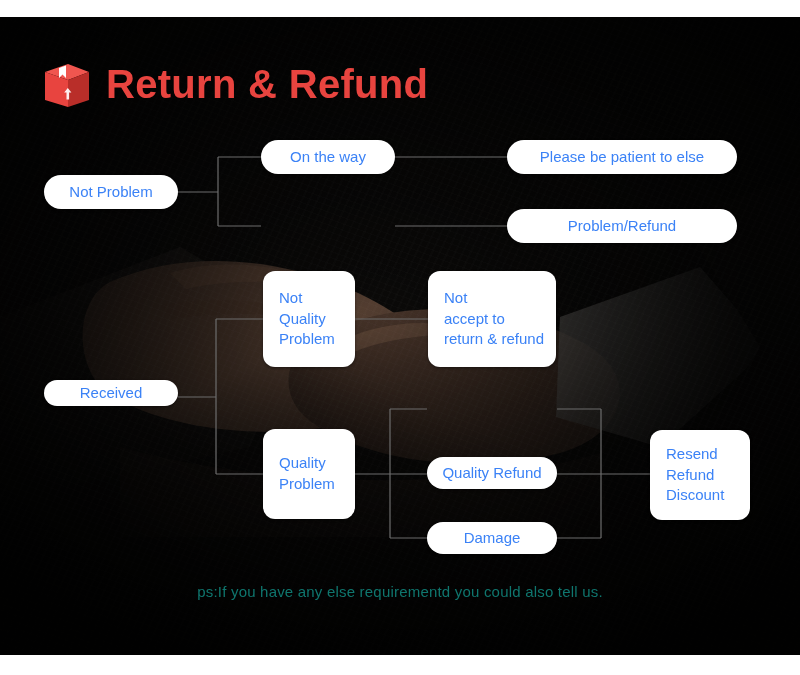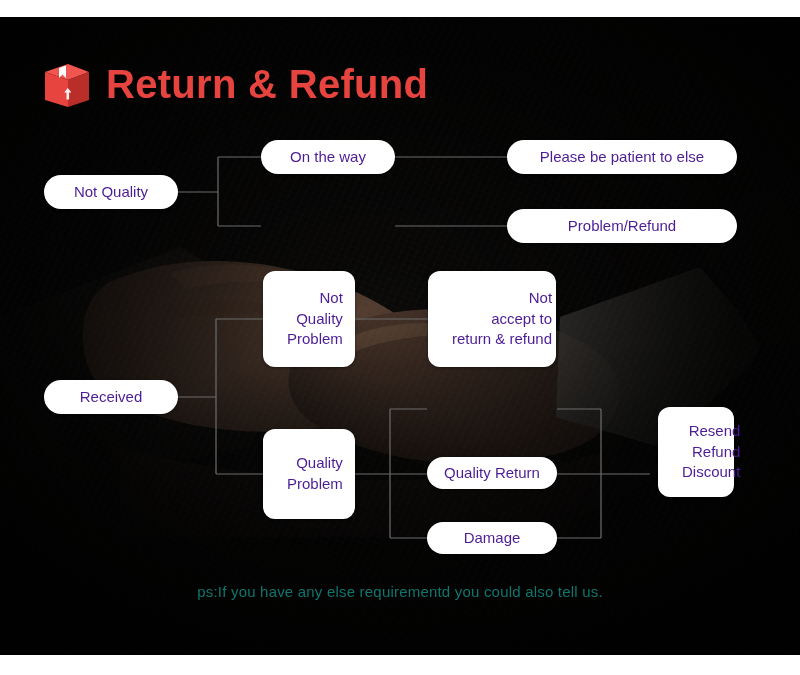--- a/index.html
+++ b/index.html
@@ -67,32 +67,32 @@
     left: 0; top: 0;
     width: 800px; height: 675px;
     pointer-events: none;
   }
   #wires line { stroke: #6d6d6d; stroke-width: 1.2; }
 
   
   .node {
     position: absolute;
     background: #ffffff;
-    color: #4c1d95;
+    color: #3b82f6;
     display: flex;
     align-items: center;
     justify-content: center;
     text-align: center;
     font-size: 15px;
     line-height: 1.38;
     white-space: pre-line;
     box-shadow: 0 1px 3px rgba(0,0,0,.45);
   }
   .pill { border-radius: 17px; }
-  .card { border-radius: 12px; justify-content: flex-start; text-align: right; padding-left: 24px; }
+  .card { border-radius: 12px; justify-content: flex-start; text-align: left; padding-left: 16px; }
 
   
   #note {
     position: absolute;
     left: 0; top: 583px;
     width: 800px;
     text-align: center;
     color: #0f766e;
     font-size: 15px;
     letter-spacing: .2px;
@@ -192,46 +192,46 @@
     <line x1="390" y1="474" x2="427" y2="474"></line>
     <line x1="390" y1="538" x2="427" y2="538"></line>
 
     <line x1="557" y1="409" x2="601" y2="409"></line>
     <line x1="557" y1="474" x2="601" y2="474"></line>
     <line x1="557" y1="538" x2="601" y2="538"></line>
     <line x1="601" y1="409" x2="601" y2="538"></line>
     <line x1="601" y1="474" x2="650" y2="474"></line>
   </svg>
 
-  <div class="node pill" style="left:44px;  top:175px; width:134px; height:34px;">Not Quality</div>
+  <div class="node pill" style="left:44px;  top:175px; width:134px; height:34px;">Not Problem</div>
 
   <div class="node pill" style="left:261px; top:140px; width:134px; height:34px;">On the way</div>
 
 
   <div class="node pill" style="left:507px; top:140px; width:230px; height:34px;">Please be patient to else</div>
 
   <div class="node pill" style="left:507px; top:209px; width:230px; height:34px;">Problem/Refund</div>
 
-  <div class="node pill" style="left:44px;  top:380px; width:134px; height:34px;">Received</div>
+  <div class="node pill" style="left:44px;  top:380px; width:134px; height:26px;">Received</div>
 
   <div class="node card" style="left:263px; top:271px; width:92px;  height:96px;">Not
 Quality
 Problem</div>
 
   <div class="node card" style="left:428px; top:271px; width:128px; height:96px;">Not
 accept to
 return &amp; refund</div>
 
   <div class="node card" style="left:263px; top:429px; width:92px;  height:90px;">Quality
 Problem</div>
 
 
-  <div class="node pill" style="left:427px; top:457px; width:130px; height:32px;">Quality Return</div>
+  <div class="node pill" style="left:427px; top:457px; width:130px; height:32px;">Quality Refund</div>
 
   <div class="node pill" style="left:427px; top:522px; width:130px; height:32px;">Damage</div>
 
-  <div class="node card" style="left:650px; top:407px; width:76px; height:90px;margin-left:8px;">Resend
+  <div class="node card" style="left:650px; top:430px; width:100px; height:90px;">Resend
 Refund
 Discount</div>
 
   <div id="note">ps:If you have any else requirementd you could also tell us.</div>
 
 </div>
 
 </body></html>

